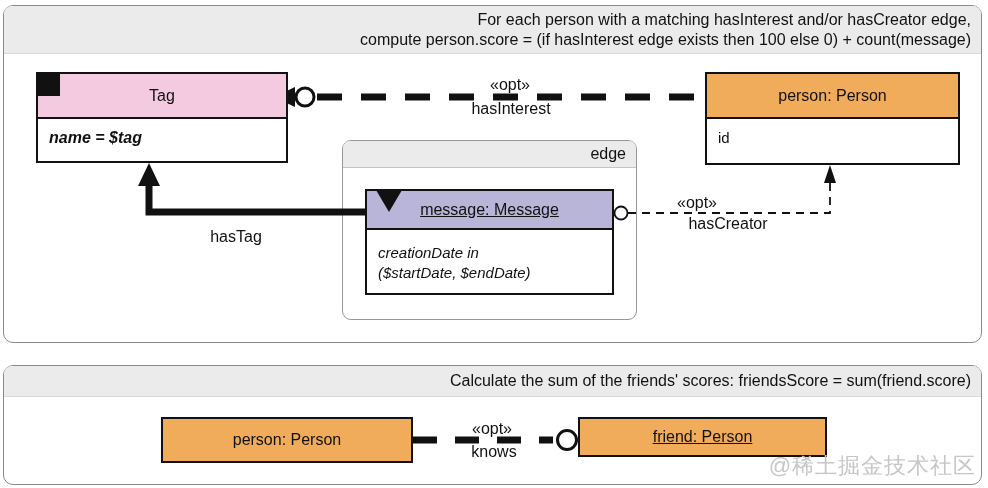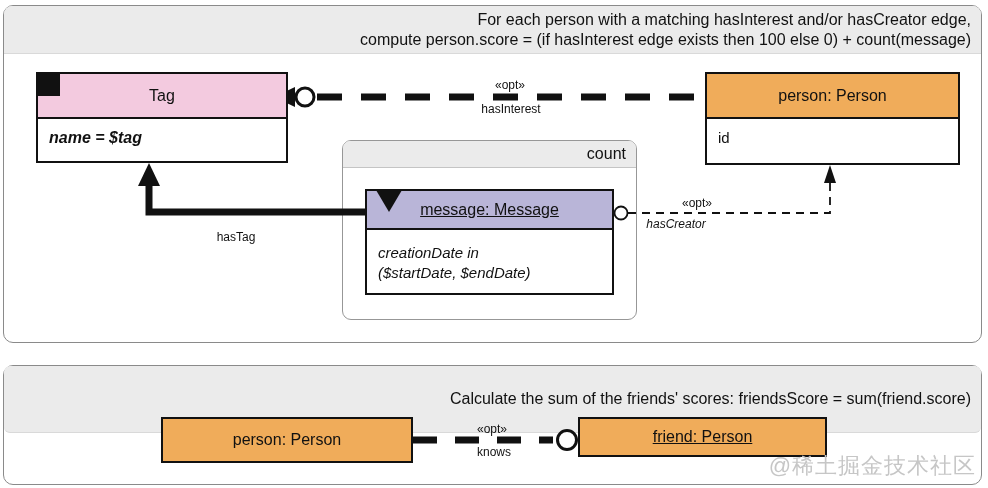--- a/index.html
+++ b/index.html
@@ -15,21 +15,21 @@
   }
   .panel-top{left:3px;top:5px;width:979px;height:338px;}
   .panel-bottom{left:3px;top:365px;width:979px;height:120px;}
   .panel-header{
     background:var(--panel-header-bg,#ebebeb);
     border-bottom:1px solid #d9d9d9;
     border-radius:8px 8px 0 0;
     text-align:right;padding:4px 10px 3px 10px;
     font-size:16px;line-height:20px;
   }
-  .panel-header.single{padding:23px 10px;line-height:20px;border-radius:6px;}
+  .panel-header.single{padding:5px 10px;line-height:20px;}
   
   .group{
     position:absolute;left:342px;top:140px;width:295px;height:180px;
     background:#fff;border:1.5px solid #979797;border-radius:9px;
     box-sizing:border-box;
   }
   .group-header{
     background:var(--group-header-bg,#ebebeb);
     border-bottom:1px solid #c4c4c4;
     border-radius:7px 7px 0 0;
@@ -62,21 +62,21 @@
   }
   .tri-down{
     position:absolute;left:9px;top:-1px;width:0;height:0;
     border-left:13px solid transparent;border-right:13px solid transparent;
     border-top:22px solid #111;
   }
   
   .edges{position:absolute;left:0;top:0;width:988px;height:488px;pointer-events:none;}
   .edge-label{
     position:absolute;transform:translateX(-50%);
-    font-size:12px;line-height:18px;white-space:nowrap;background:transparent;
+    font-size:16px;line-height:18px;white-space:nowrap;background:transparent;
   }
   
   .watermark{
     position:absolute;right:12px;top:451px;font-size:22px;
     color:var(--watermark,#c6c6c6);letter-spacing:1px;
   }
 </style>
 </head>
 <body>
 
@@ -87,21 +87,21 @@
       <div>For each person with a matching hasInterest and/or hasCreator edge,</div>
       <div>compute person.score = (if hasInterest edge exists then 100 else 0) + count(message)</div>
     </div>
   </section>
 
   <section class="panel panel-bottom">
     <div class="panel-header single">Calculate the sum of the friends' scores: friendsScore = sum(friend.score)</div>
   </section>
 
   <div class="group">
-    <div class="group-header">count</div>
+    <div class="group-header">edge</div>
   </div>
 
   <svg class="edges" viewBox="0 0 988 488">
 
     <line x1="317" y1="97" x2="703" y2="97" stroke="#111" stroke-width="7" stroke-dasharray="25 19"></line>
     <polygon points="274,97 295,87 295,107" fill="#111"></polygon>
     <circle cx="305" cy="97" r="9" fill="#fff" stroke="#111" stroke-width="3"></circle>
 
     <path d="M 365 212 L 149 212 L 149 182" fill="none" stroke="#111" stroke-width="7"></path>
     <polygon points="149,163 138,186 160,186" fill="#111"></polygon>
@@ -148,19 +148,19 @@
   <div class="node node-friend">
     <div class="node-header solo">
       <span>friend: Person</span>
     </div>
   </div>
 
   <div class="edge-label" style="left:510px;top:76px;">«opt»</div>
   <div class="edge-label" style="left:511px;top:100px;">hasInterest</div>
   <div class="edge-label" style="left:236px;top:228px;">hasTag</div>
   <div class="edge-label" style="left:697px;top:194px;">«opt»</div>
-  <div class="edge-label" style="left:676px;top:215px;font-style:italic;">hasCreator</div>
+  <div class="edge-label" style="left:728px;top:215px;">hasCreator</div>
   <div class="edge-label" style="left:492px;top:420px;">«opt»</div>
   <div class="edge-label" style="left:494px;top:443px;">knows</div>
 
   <div class="watermark">@稀土掘金技术社区</div>
 
 </div>
 
 </body></html>

